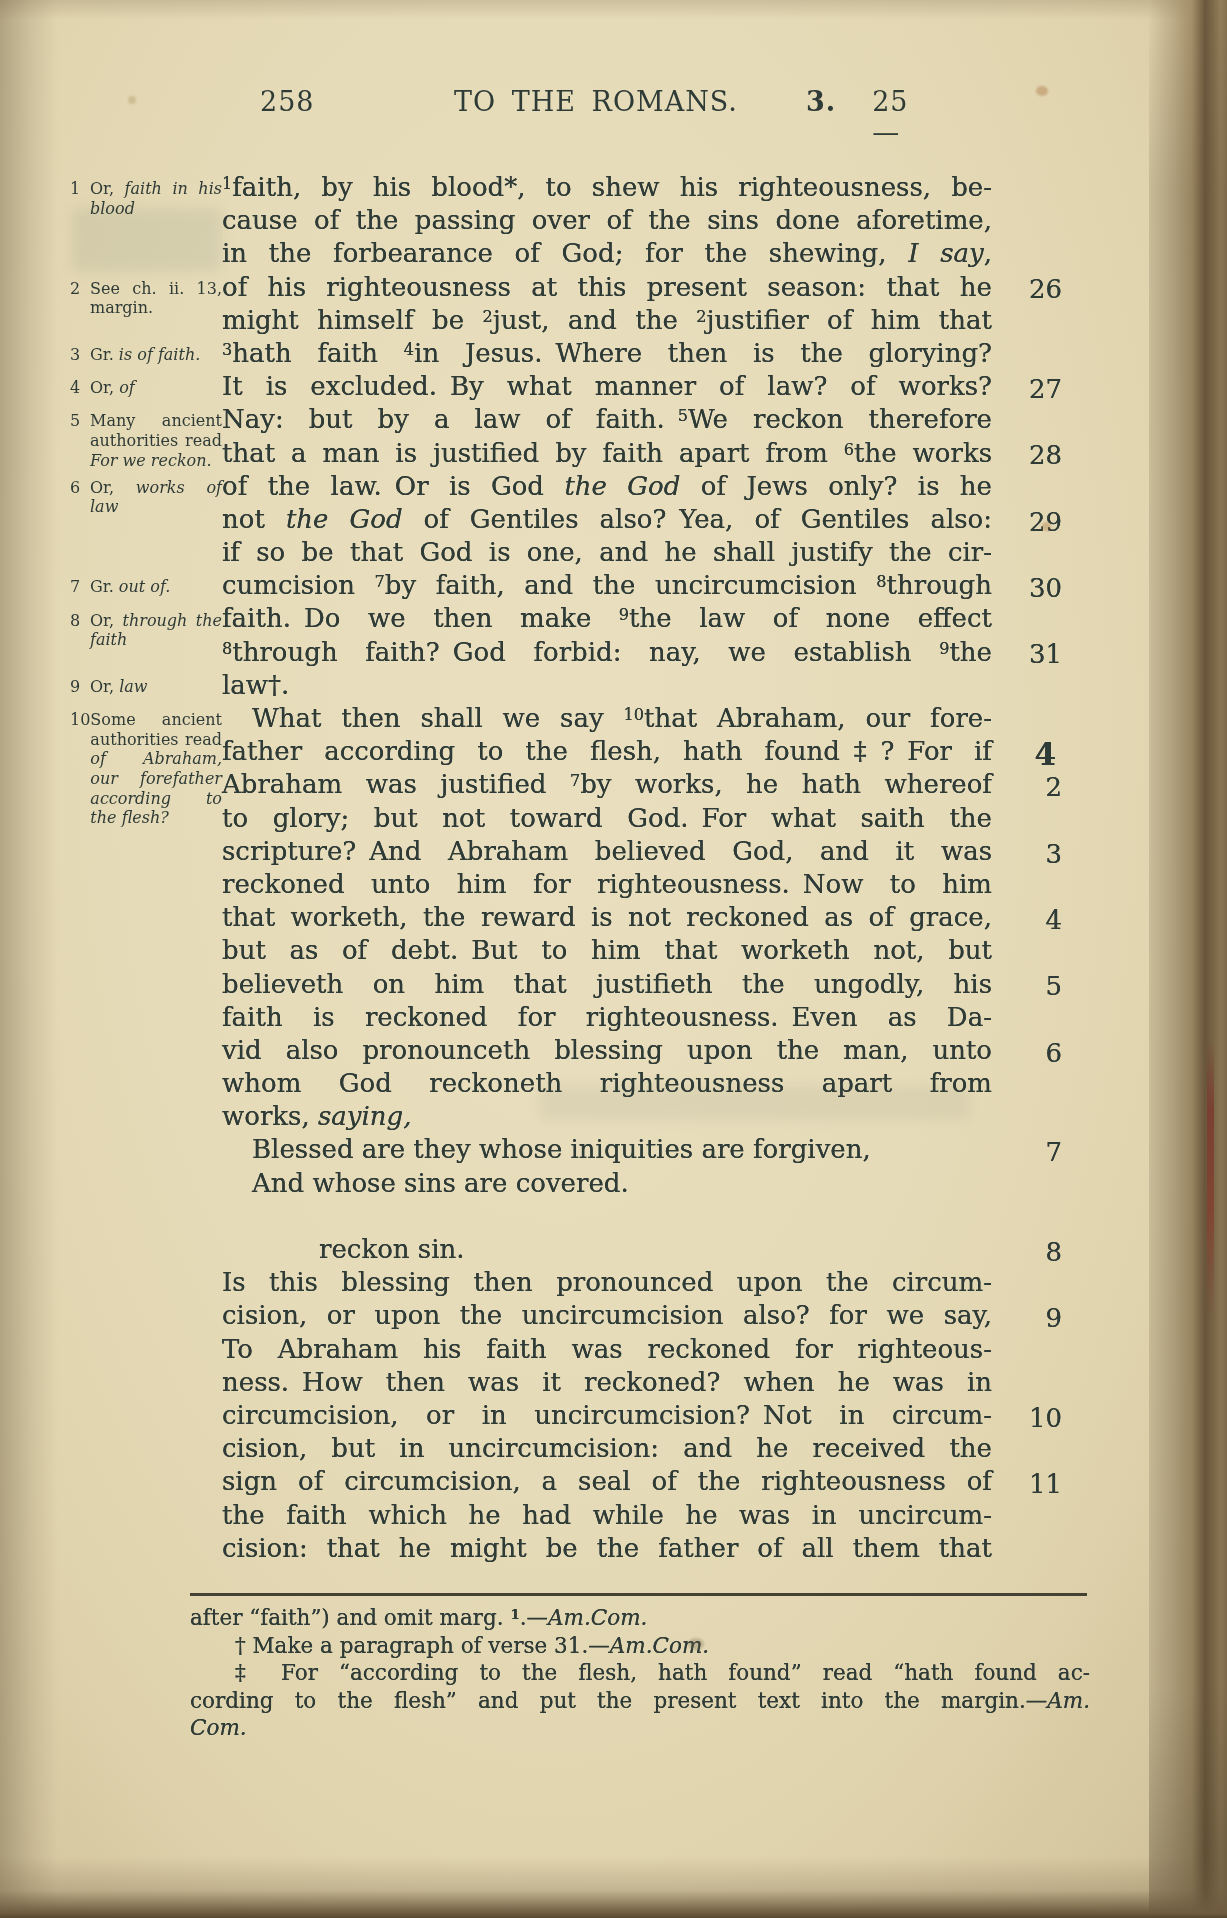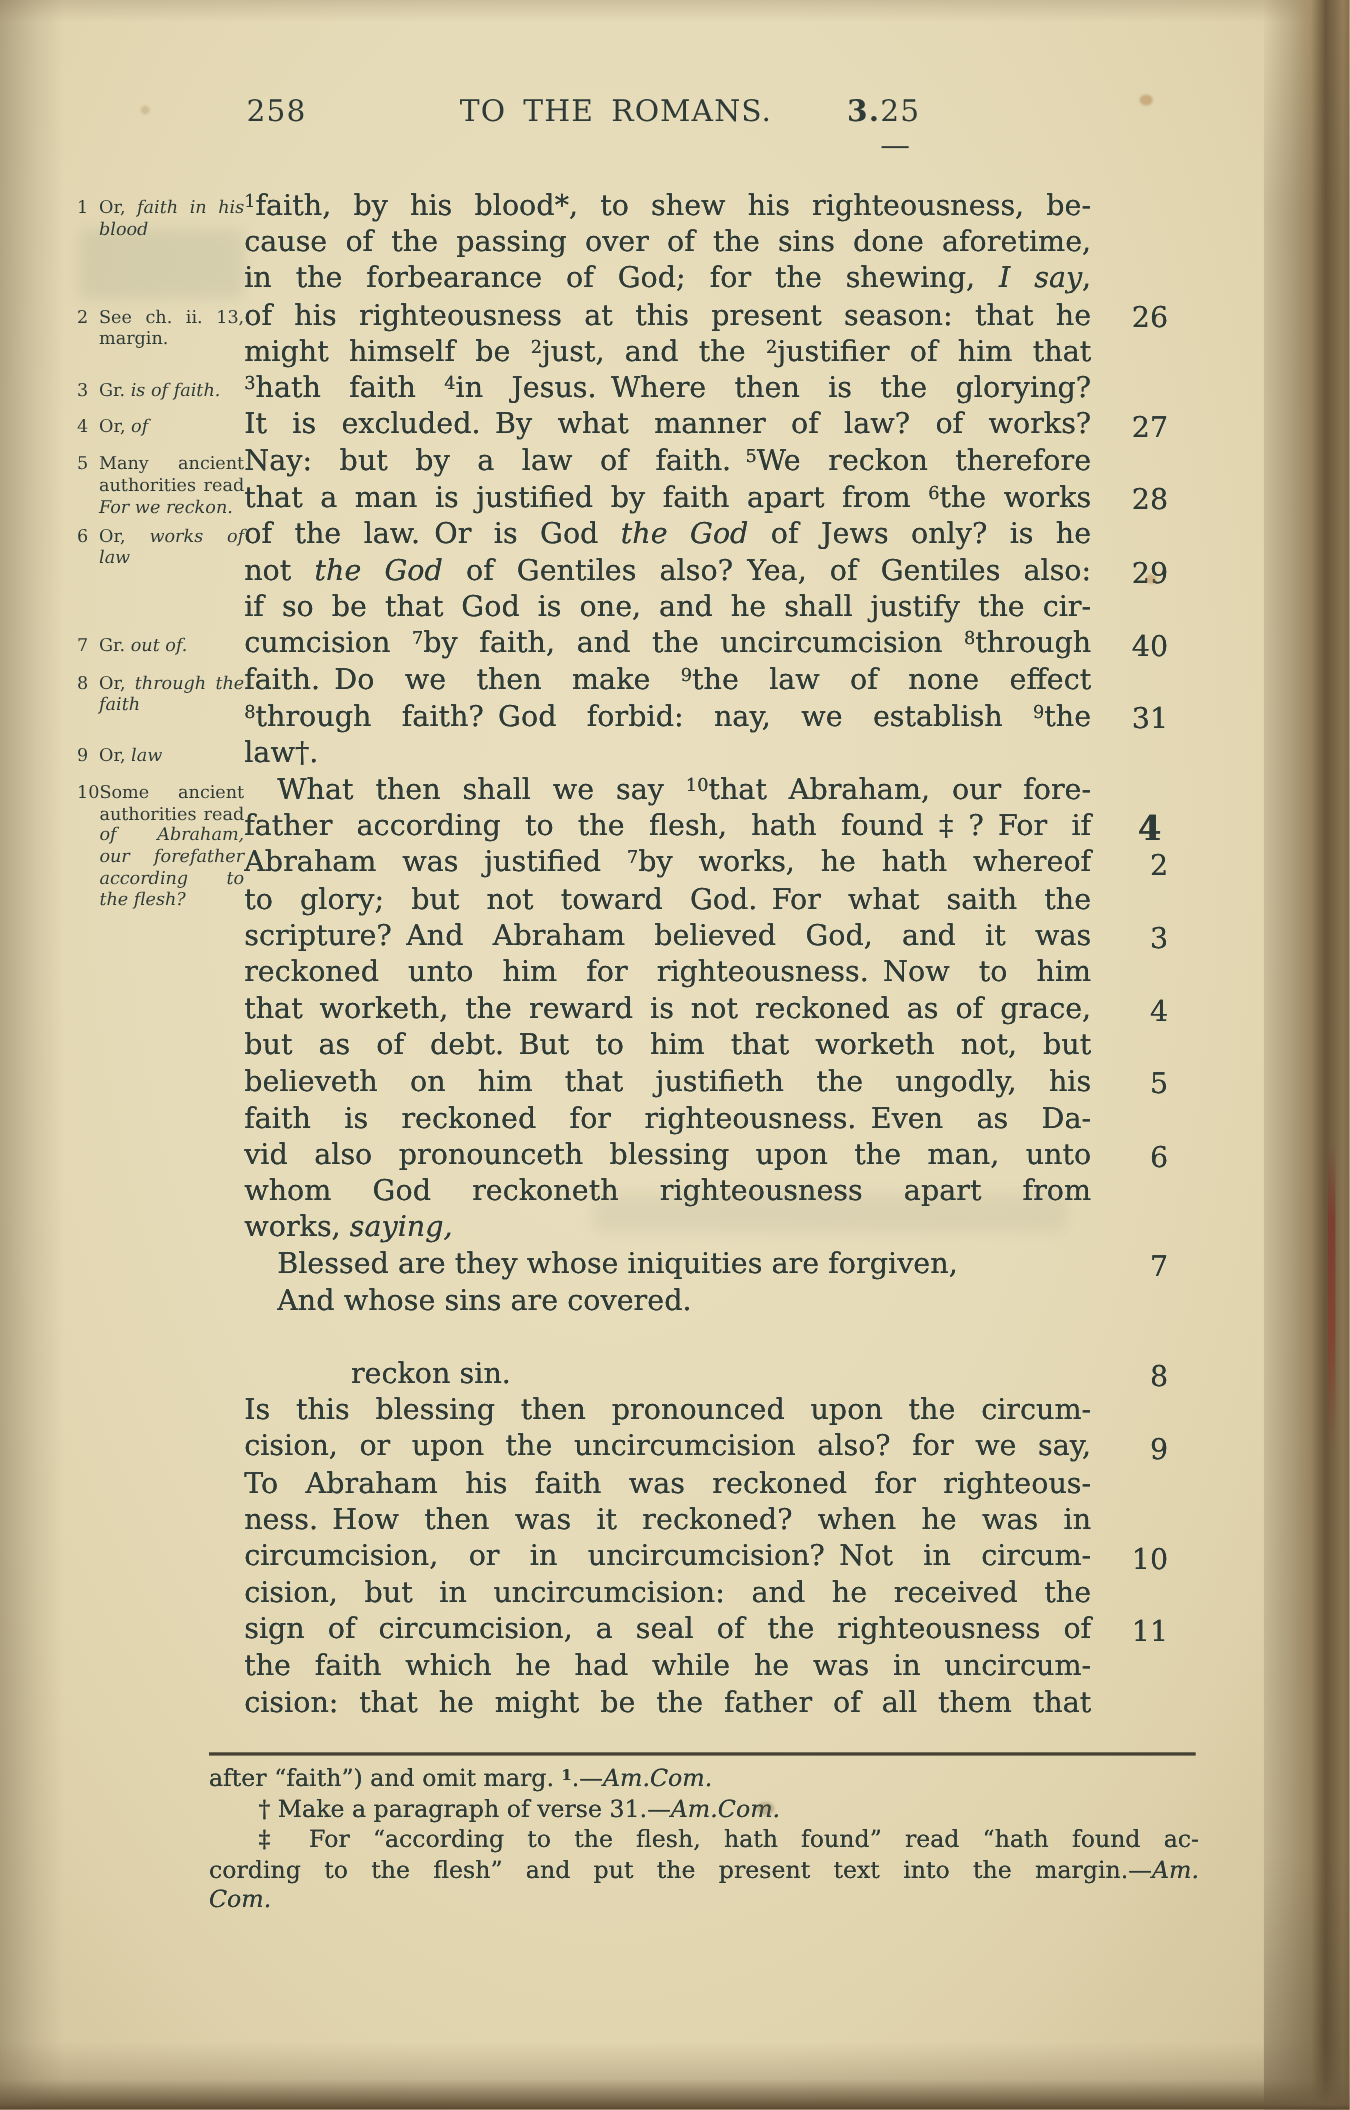--- a/index.html
+++ b/index.html
@@ -8,21 +8,21 @@
     position:relative;width:1227px;height:1918px;overflow:hidden;
     font-family:"DejaVu Serif", "Liberation Serif", serif;
     color:var(--ink, #2f3b37);
     background:
       radial-gradient(ellipse at 45% 38%, #e9dfbf 0%, #e6dbb8 45%, #e0d4ae 70%, #d5c7a0 88%, #cbbc93 100%);
   }
   .it{font-style:italic;}
   .b{font-weight:bold;}
   .sup{font-size:0.62em;vertical-align:0.45em;line-height:0;}
   
-  .header span{position:absolute;font-size:27px;letter-spacing:1px;}
+  .header span{position:absolute;font-size:27px;letter-spacing:1px;margin-left:36px;}
   .h-num{left:224px;top:86px;}
   .h-title{left:380px;top:86px;width:360px;text-align:center;letter-spacing:3px;word-spacing:6px;}
   .h-ref{left:770px;top:86px;}
   .h-ref b{font-weight:bold;}
   
   .margin-col{position:absolute;left:70px;top:175px;width:152px;}
   .mnote{position:absolute;left:0;right:0;display:flex;font-size:16px;line-height:19.6px;}
   .mnum{flex:none;min-width:20px;}
   .mtext{flex:1;text-align:justify;}
   
@@ -122,21 +122,21 @@
       <div class="bline just"><span>cause of the passing over of the sins done aforetime,</span></div>
       <div class="bline just"><span>in the forbearance of God; for the shewing, </span><span class="it">I say</span><span>,</span><span class="vnum">26</span></div>
       <div class="bline just"><span>of his righteousness at this present season: that he</span></div>
       <div class="bline just"><span>might himself be </span><span class="sup">2</span><span>just, and the </span><span class="sup">2</span><span>justifier of him that</span></div>
       <div class="bline just"><span class="sup">3</span><span>hath faith </span><span class="sup">4</span><span>in Jesus. Where then is the glorying?</span><span class="vnum">27</span></div>
       <div class="bline just"><span>It is excluded. By what manner of law? of works?</span></div>
       <div class="bline just"><span>Nay: but by a law of faith. </span><span class="sup">5</span><span>We reckon therefore</span><span class="vnum">28</span></div>
       <div class="bline just"><span>that a man is justified by faith apart from </span><span class="sup">6</span><span>the works</span></div>
       <div class="bline just"><span>of the law. Or is God </span><span class="it">the God</span><span> of Jews only? is he</span><span class="vnum">29</span></div>
       <div class="bline just"><span>not </span><span class="it">the God</span><span> of Gentiles also? Yea, of Gentiles also:</span></div>
-      <div class="bline just"><span>if so be that God is one, and he shall justify the cir-</span><span class="vnum">40</span></div>
+      <div class="bline just"><span>if so be that God is one, and he shall justify the cir-</span><span class="vnum">30</span></div>
       <div class="bline just"><span>cumcision </span><span class="sup">7</span><span>by faith, and the uncircumcision </span><span class="sup">8</span><span>through</span></div>
       <div class="bline just"><span>faith. Do we then make </span><span class="sup">9</span><span>the law of none effect</span><span class="vnum">31</span></div>
       <div class="bline just"><span class="sup">8</span><span>through faith? God forbid: nay, we establish </span><span class="sup">9</span><span>the</span></div>
       <div class="bline"><span>law†.</span></div>
       <div class="bline just ind1"><span>What then shall we say </span><span class="sup">10</span><span>that Abraham, our fore-</span><span class="vnum vchap">4</span></div>
       <div class="bline just"><span>father according to the flesh, hath found‡? For if</span><span class="vnum">2</span></div>
       <div class="bline just"><span>Abraham was justified </span><span class="sup">7</span><span>by works, he hath whereof</span></div>
       <div class="bline just"><span>to glory; but not toward God. For what saith the</span><span class="vnum">3</span></div>
       <div class="bline just"><span>scripture? And Abraham believed God, and it was</span></div>
       <div class="bline just"><span>reckoned unto him for righteousness. Now to him</span><span class="vnum">4</span></div>

